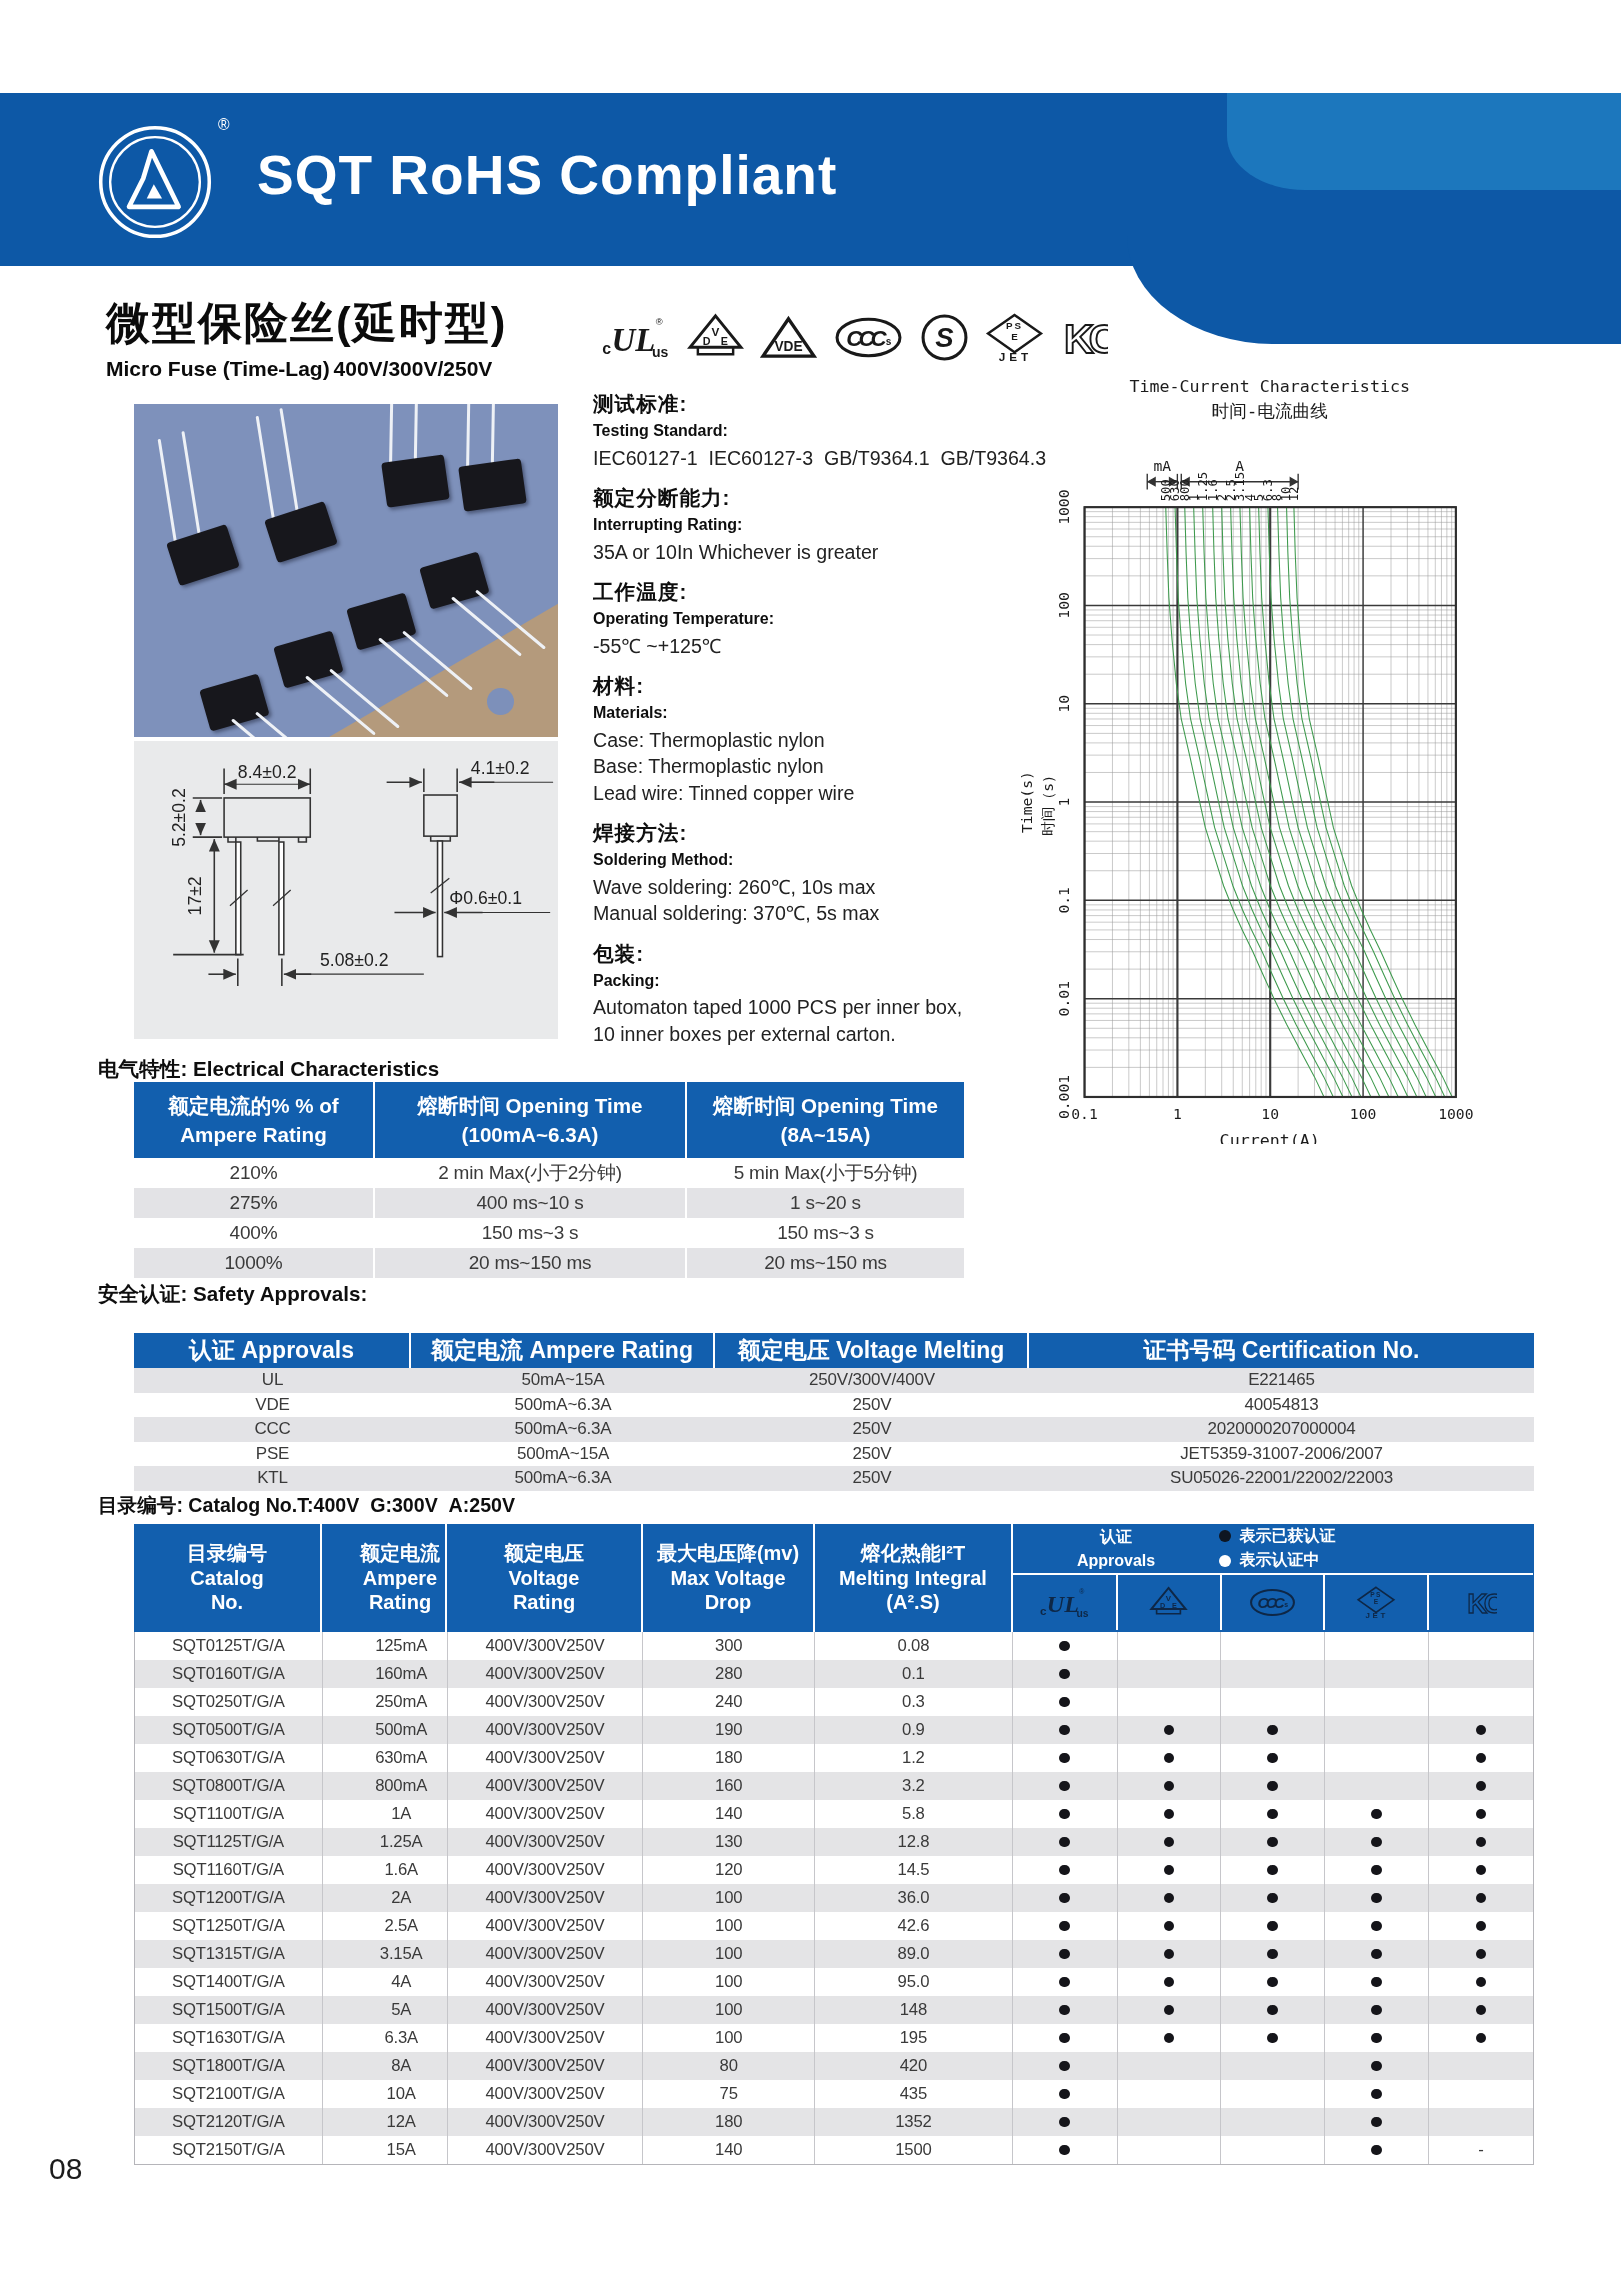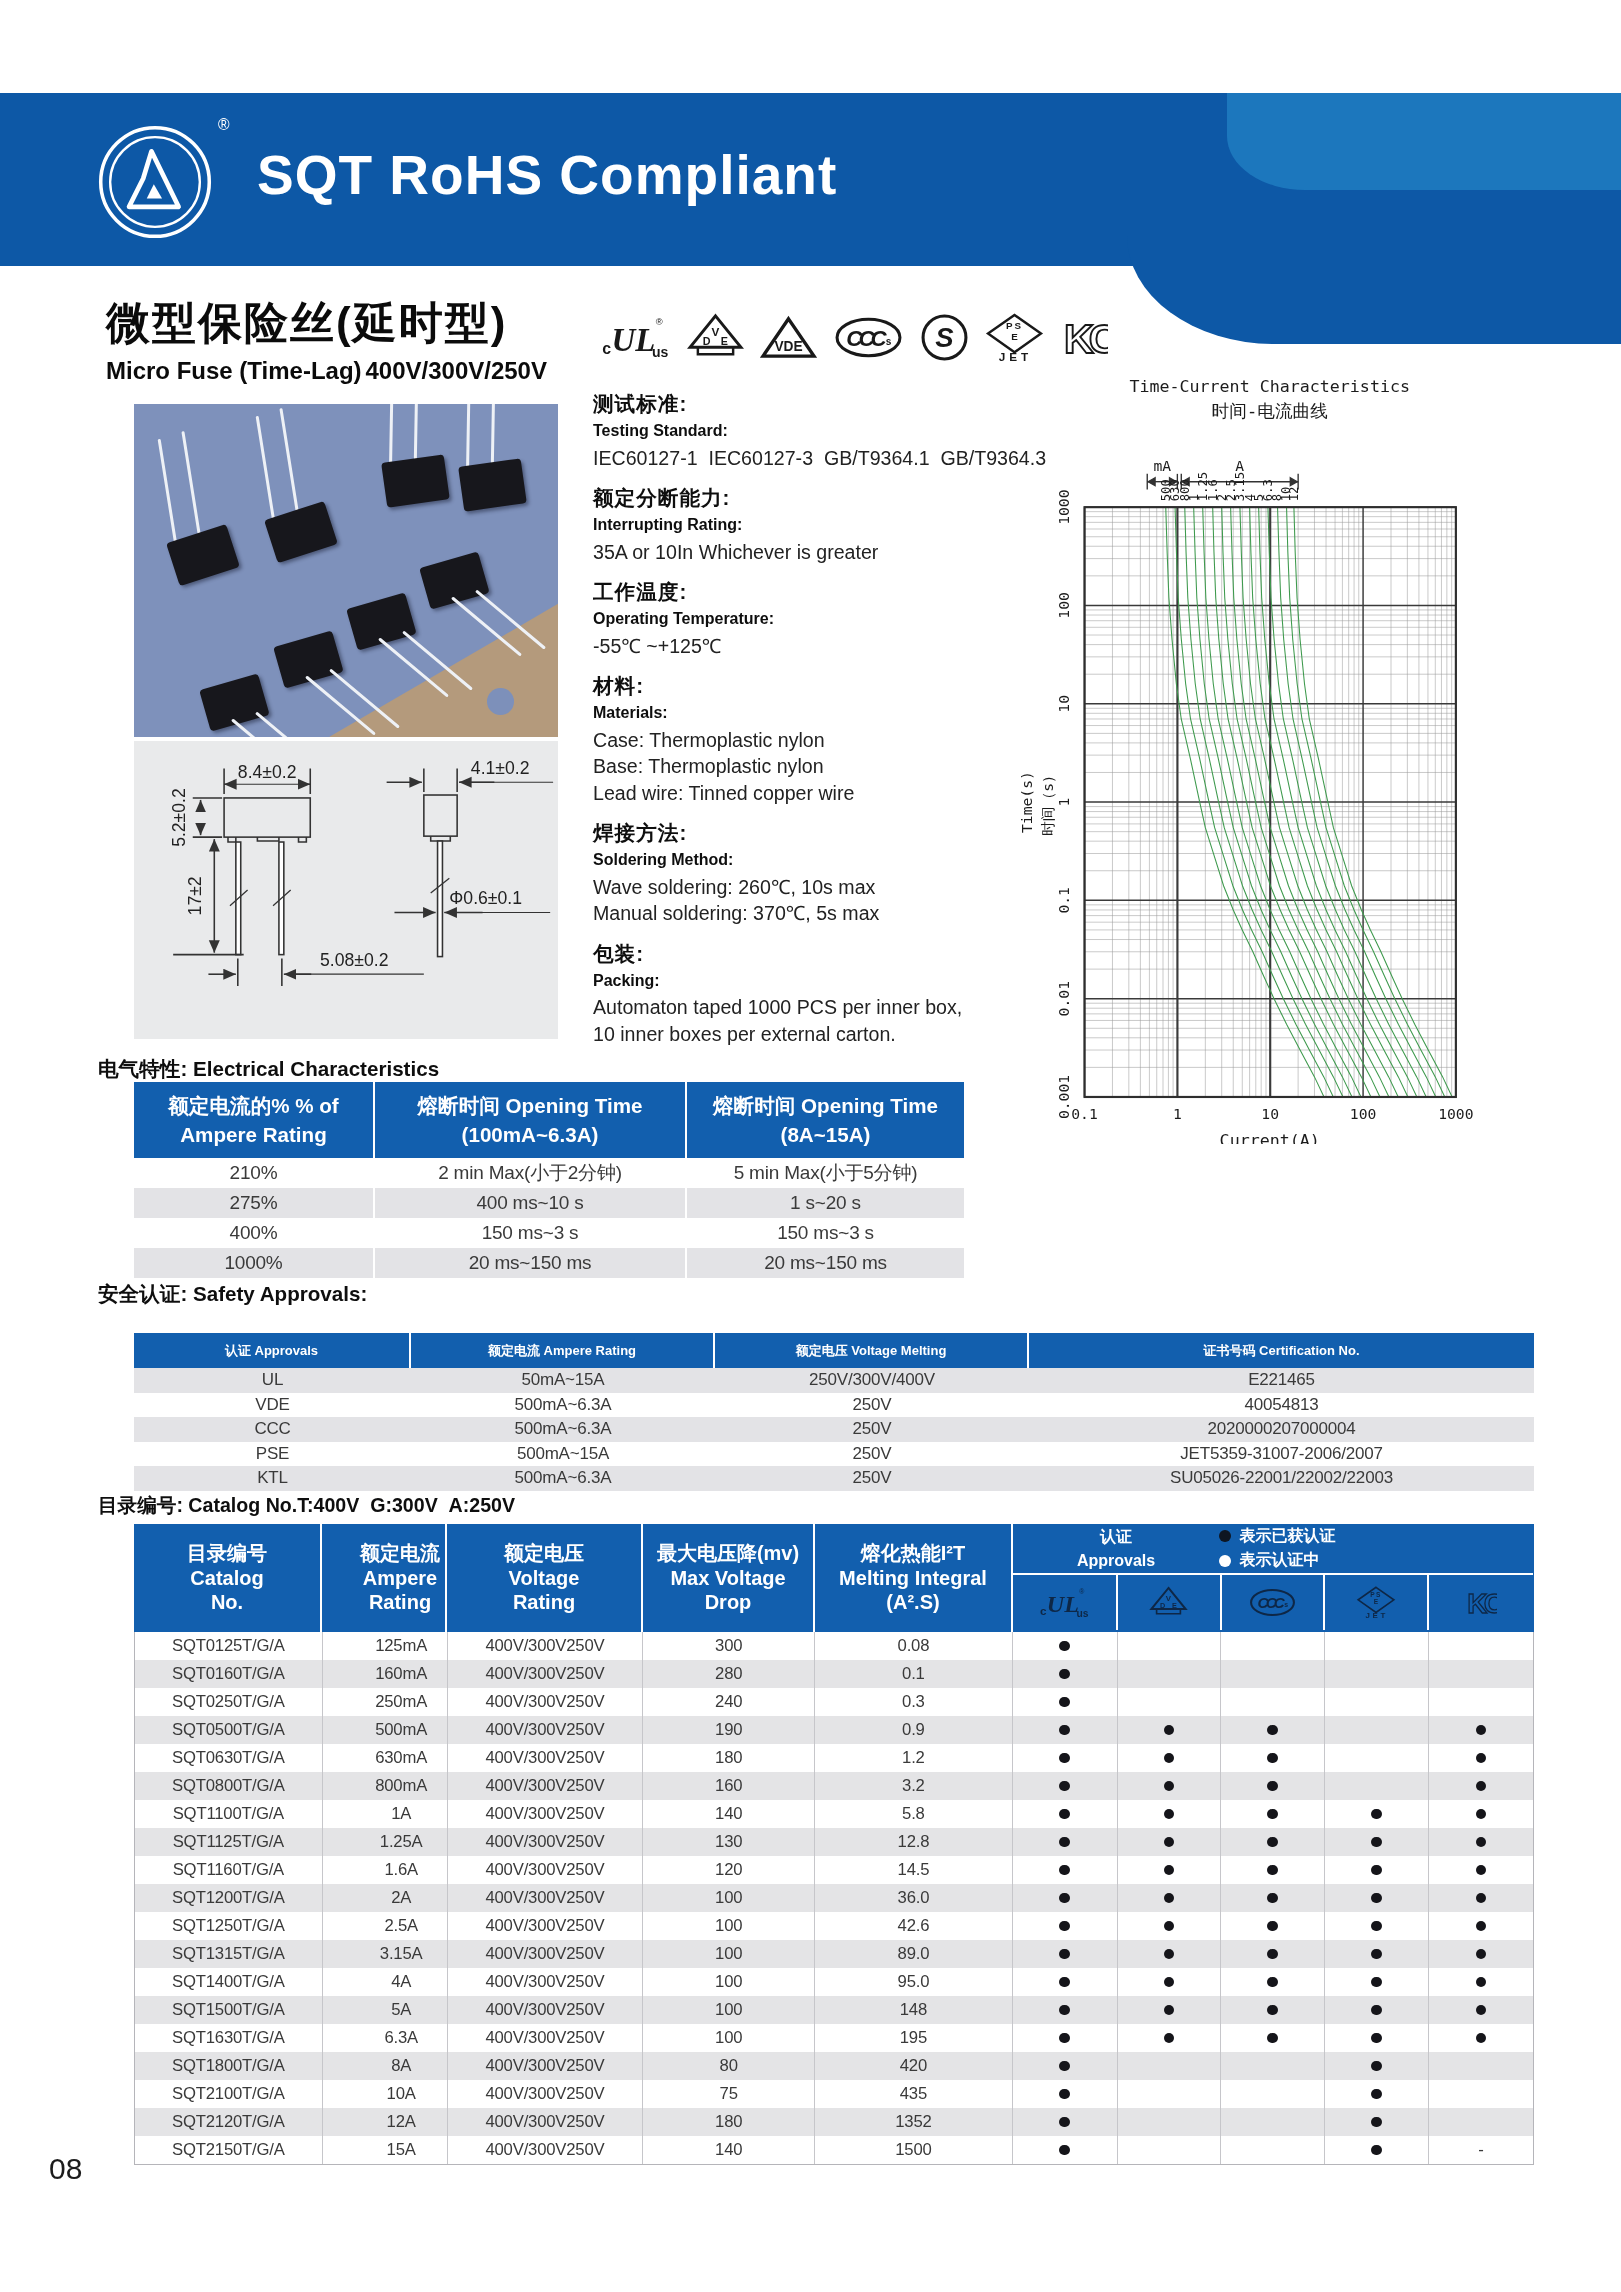--- a/index.html
+++ b/index.html
@@ -10,21 +10,21 @@
   .band-swoosh{position:absolute;left:1127px;top:93px;width:494px;height:251px;background:#0d58a6;border-bottom-left-radius:147px 108px;}
   .band-light{position:absolute;left:1227px;top:93px;width:394px;height:97px;background:#1c77bd;border-bottom-left-radius:78px 54px;}
   .brand-logo{position:absolute;left:96px;top:123px;width:118px;height:118px;}
   .brand-r{position:absolute;left:218px;top:116px;color:#fff;font-size:15.7px;}
   .band-title{position:absolute;left:257px;top:143px;color:#fff;font-size:55px;font-weight:bold;letter-spacing:1px;}
 
   
   .zh-title{position:absolute;left:106px;top:294px;font-size:44px;font-weight:bold;color:#0b0b0b;letter-spacing:2px;}
   .cert-logos{position:absolute;left:600px;top:310px;display:flex;align-items:center;gap:16.7px;height:55px;}
   .cert-logo{display:flex;align-items:center;}
-  .en-title{position:absolute;left:106px;top:357px;font-size:24px;font-weight:bold;color:#0b0b0b;}
+  .en-title{position:absolute;left:106px;top:357px;font-size:21px;font-weight:bold;color:#0b0b0b;}
   .en-title .volt{margin-left:3.9px;}
 
   
   .photo{position:absolute;left:134px;top:404px;width:424px;height:333px;background:#7e91bb;overflow:hidden;}
   .cardboard{position:absolute;left:0;top:0;width:424px;height:333px;background:#b49a7c;clip-path:polygon(100% 60%,46% 100%,100% 100%);}
   .hole{position:absolute;left:353px;top:284px;width:26.5px;height:26.5px;border-radius:50%;background:#7d90ba;}
   .fuse{position:absolute;}
   .fbody{position:absolute;background:#17171c;border-radius:3.9px;box-shadow:2px 2.9px 3.9px rgba(20,25,45,.45);}
   .lead{position:absolute;width:3.4px;background:#eef1f6;border-radius:2px;}
   .fuse-top{width:63px;height:149px;}
@@ -58,21 +58,21 @@
   .eh:last-child{border-right:none;}
   .er{display:flex;height:30px;}
   .er:nth-child(odd){background:#e3e3e6;}
   .ec{display:flex;align-items:center;justify-content:center;font-size:19px;color:#3a3a3a;border-right:2.9px solid #fff;letter-spacing:-0.2px;}
   .ec:last-child{border-right:none;}
   .w0{width:241px;}.w1{width:312px;}.w2{width:277px;}
 
   
   #safety-table{left:134px;top:1333px;width:1400px;}
   .s-head{display:flex;height:35px;background:#125fae;}
-  .sh{display:flex;align-items:center;justify-content:center;color:#fff;font-weight:bold;font-size:13px;border-right:2.9px solid #fff;}
+  .sh{display:flex;align-items:center;justify-content:center;color:#fff;font-weight:bold;font-size:23px;border-right:2.9px solid #fff;}
   .sh:last-child{border-right:none;}
   .sr{display:flex;height:24.5px;}
   .sr:nth-child(even){background:#e3e3e6;}
   .sc{display:flex;align-items:center;justify-content:center;font-size:17px;color:#3a3a3a;letter-spacing:-0.2px;}
   .s0{width:277px;}.s1{width:304px;}.s2{width:314px;}.s3{width:505px;}
 
   #catalog-note{left:98px;top:1492px;font-size:19.6px;}
 
   
   #catalog-table{left:134px;top:1525px;width:1400px;border:1px solid #b5b5ba;border-top:none;}

